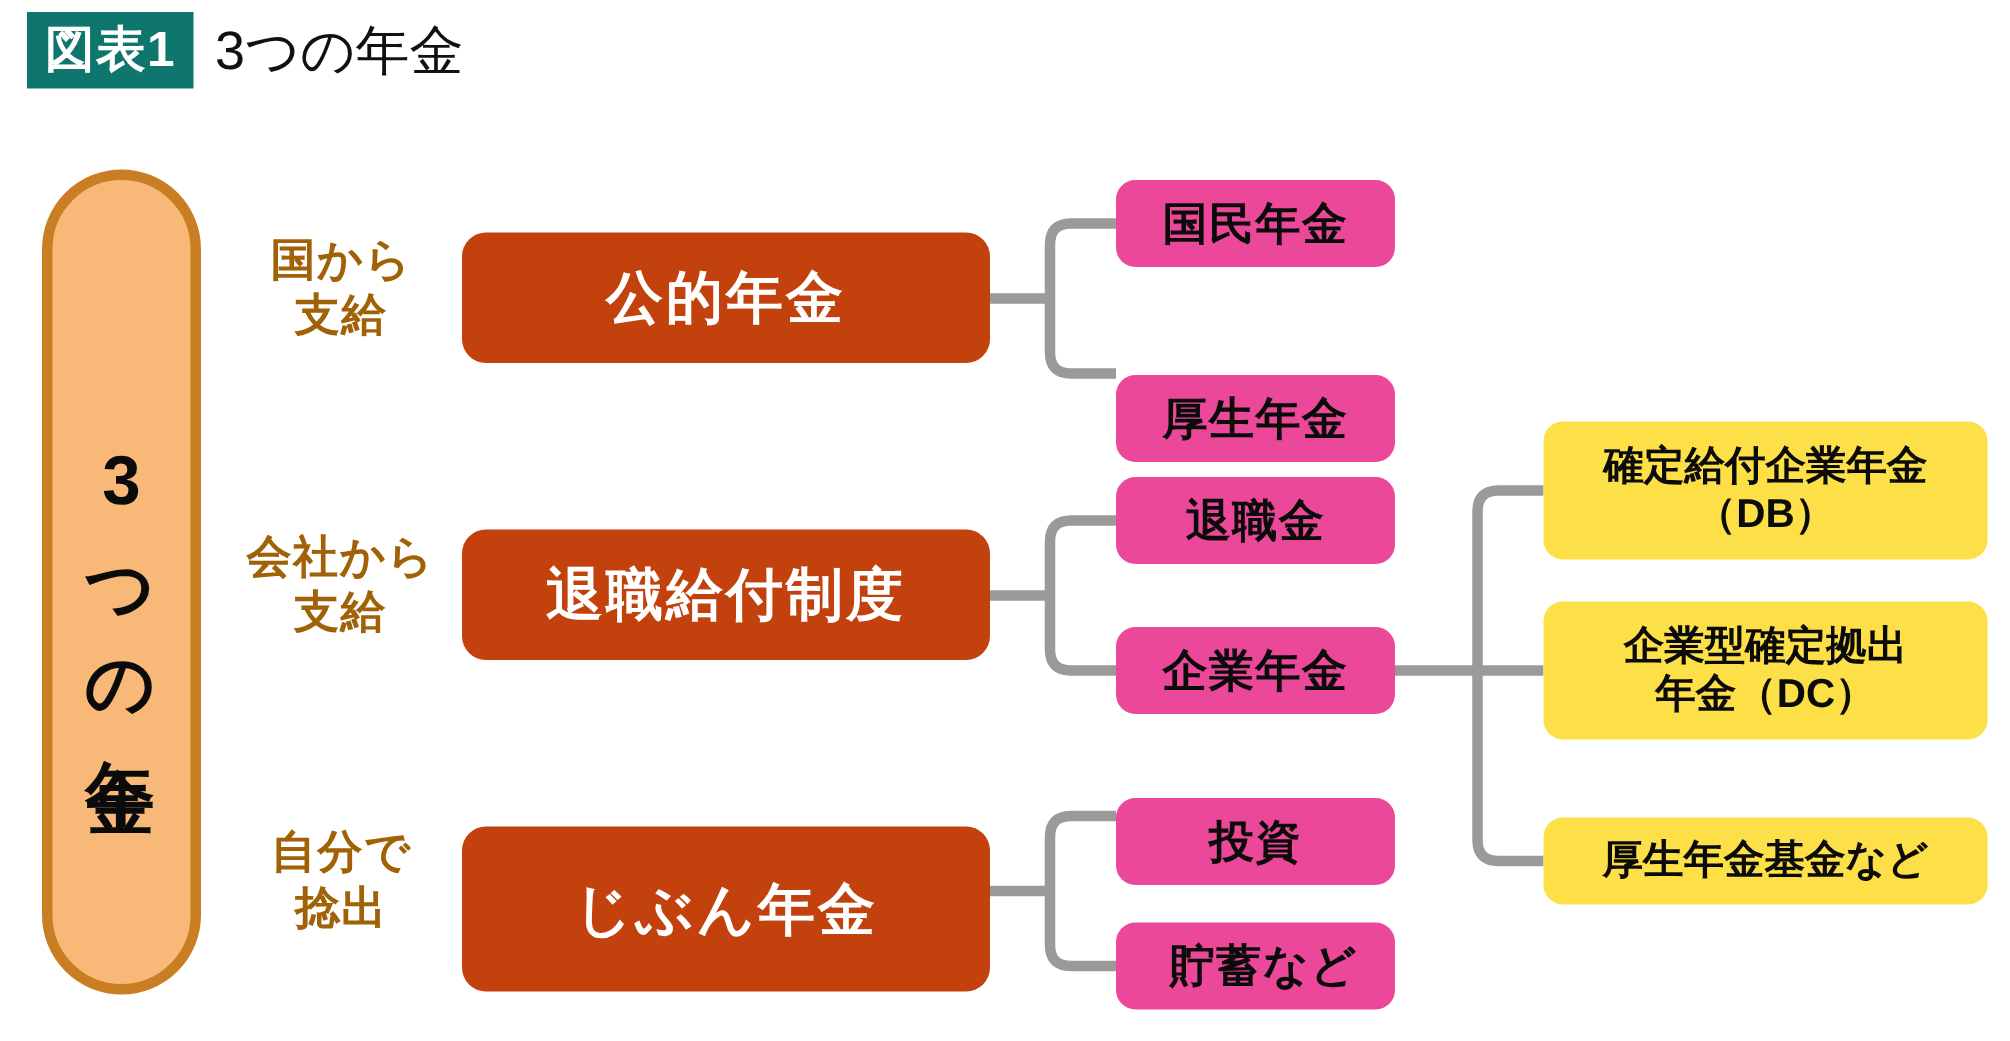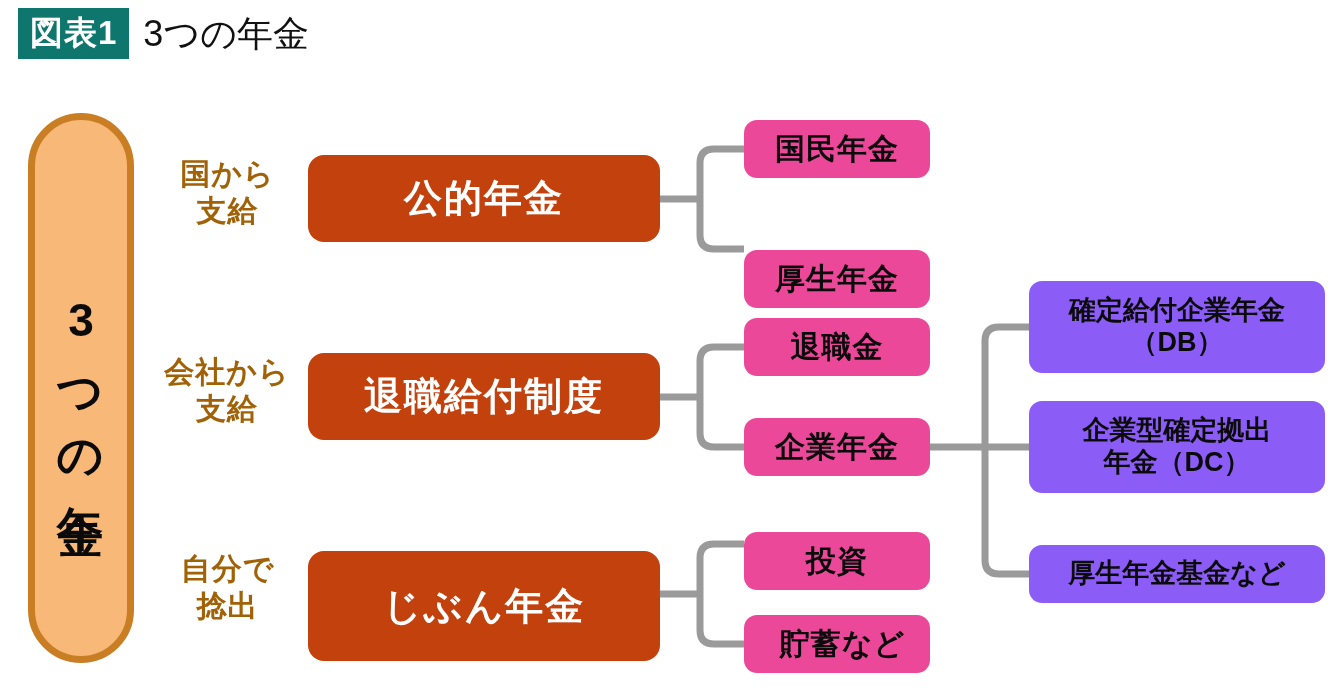--- a/index.html
+++ b/index.html
@@ -88,21 +88,21 @@
   .orange-box {
     background: #ec4899;
     color: #0b0b0b;
     font-size: 30px;
     font-weight: bold;
     letter-spacing: 1px;
     border-radius: 13px;
     text-align: right;
   }
   .tan-box {
-    background: #8b5cf6;
+    background: #fde047;
     color: #0b0b0b;
     font-size: 27px;
     font-weight: bold;
     letter-spacing: 0px;
     border-radius: 13px;
     line-height: 1.18;
     padding: 4px 6px;
   }
   .side-label {
     position: absolute;

